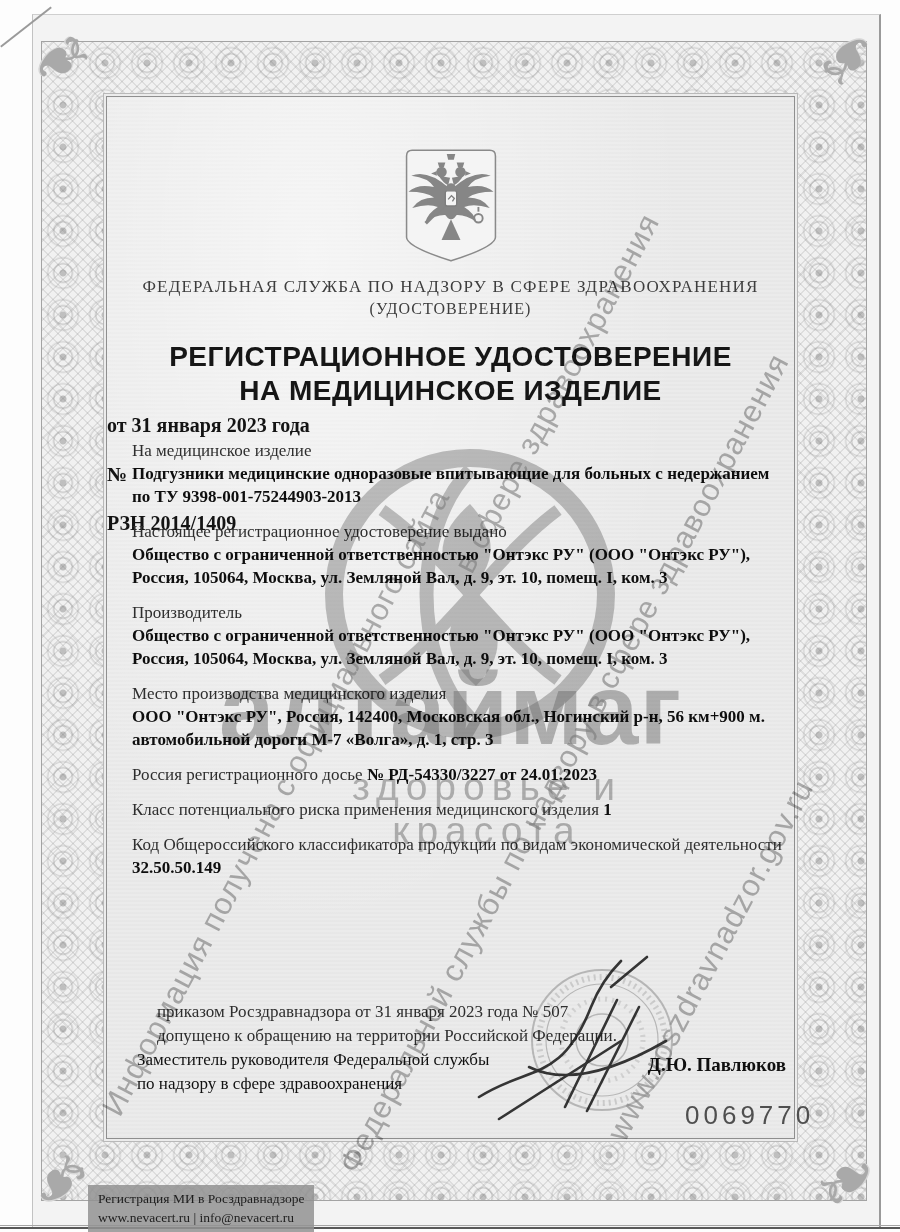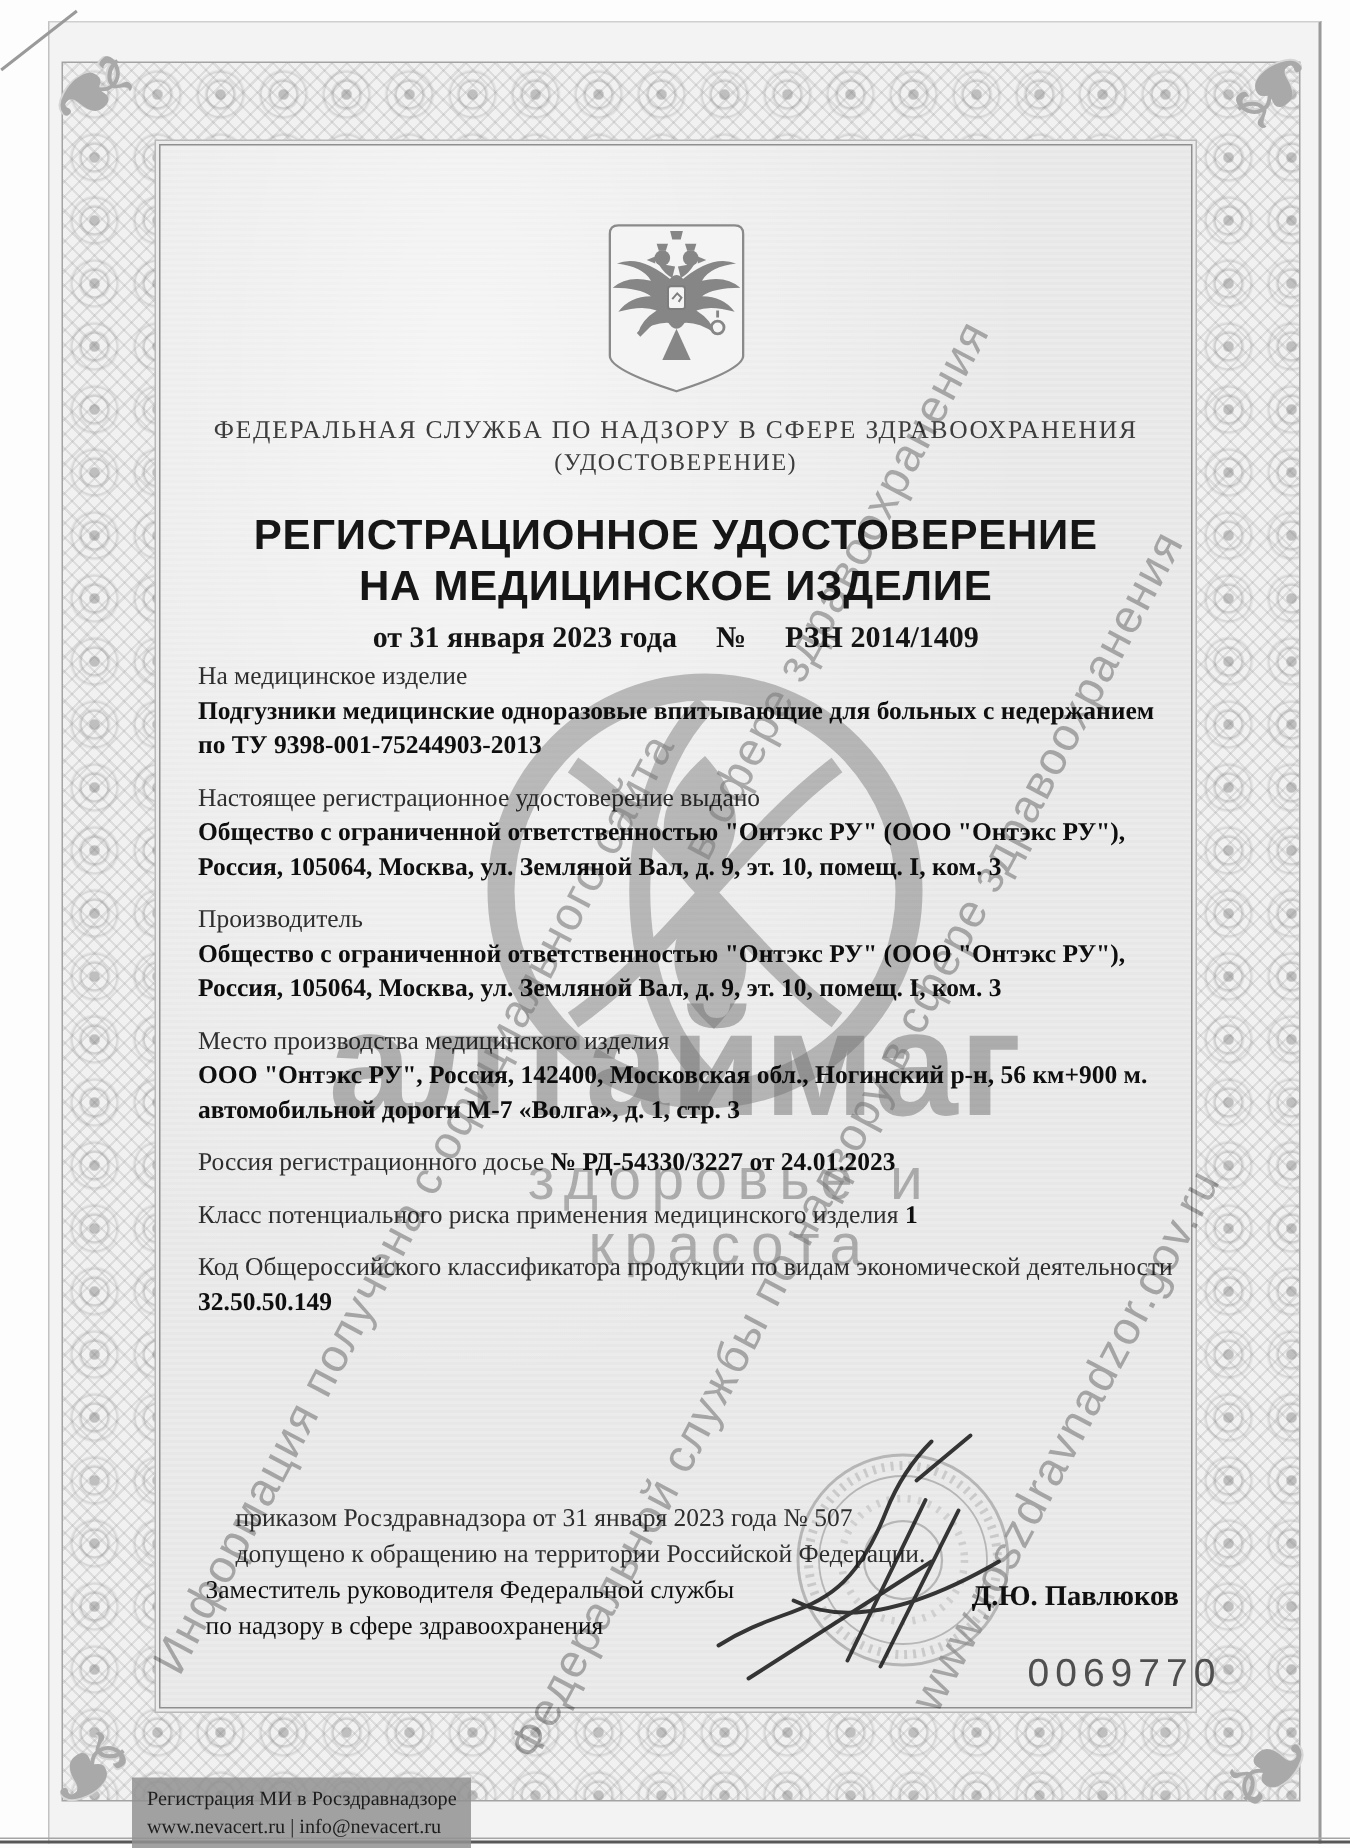--- a/index.html
+++ b/index.html
@@ -52,21 +52,21 @@
   .emblem{display:block;margin:49px auto 0 auto;}
   .agency1{margin-top:10px;font-size:17px;letter-spacing:1.2px;color:#3d3d3d;line-height:22px;}
   .agency2{font-size:16px;letter-spacing:1px;color:#3d3d3d;line-height:22px;}
   .title1,.title2{
     font-family:"Liberation Sans", sans-serif;font-weight:bold;
     font-size:28px;line-height:34px;color:#161616;letter-spacing:.5px;
   }
   .title1{margin-top:20px;}
   .daterow{
     margin-top:6px;display:flex;justify-content:center;align-items:baseline;gap:26px;
-    font-weight:bold;font-size:20px;color:#141414;
+    font-weight:bold;font-size:20px;color:#141414;flex-direction:column;
   }
   
   .fields{position:absolute;top:342px;left:25px;width:658px;font-size:17px;line-height:23px;}
   .field{margin-bottom:12px;}
   .flabel{color:#2e2e2e;}
   .fvalue{font-weight:bold;color:#0e0e0e;}
   .inline .flabel,.inline .fvalue{display:inline;}
   
   .order{position:absolute;top:903px;left:30px;font-size:17px;line-height:24px;color:#2e2e2e;width:560px;}
   .order-line{padding-left:20px;}

